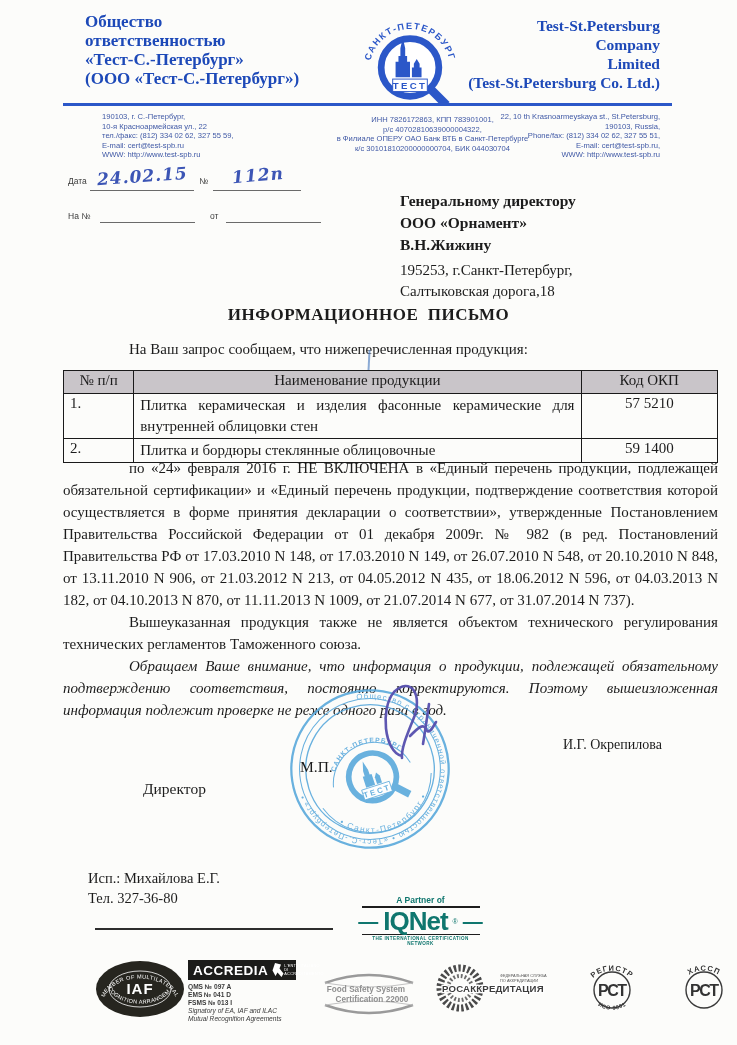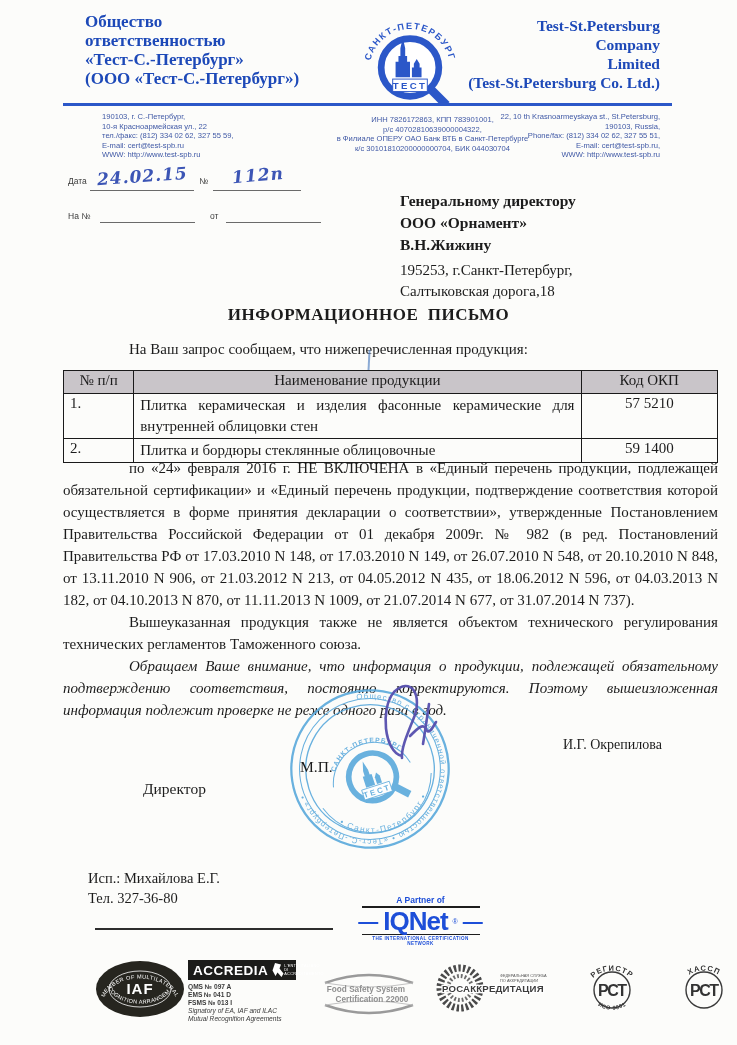--- a/index.html
+++ b/index.html
@@ -49,21 +49,21 @@
   .mp{left:300px;top:758px;font-size:15.5px;z-index:5;}
   .stamp-wrap{left:282px;top:686px;z-index:2;opacity:.9;}
   .sign-wrap{left:372px;top:678px;z-index:3;}
   .pen-mark{left:368px;top:350px;width:2px;height:22px;background:#4f7ec0;opacity:.65;transform:rotate(3deg);}
 
   
   .executor{left:88px;top:868px;font-size:14.5px;line-height:20px;}
   .footer-line{left:95px;top:928px;width:238px;height:2px;background:#2d2d2d;}
 
   
-  .iqnet{left:338px;top:895px;width:165px;text-align:center;font-family:"Liberation Sans",sans-serif;color:#1d4ed8;}
+  .iqnet{left:338px;top:895px;width:165px;text-align:center;font-family:"Liberation Sans",sans-serif;color:#0f766e;}
   .iq-partner{font-size:8.5px;font-weight:bold;}
   .iq-bar{width:118px;height:2px;background:#1d1d1d;margin:1px auto 0;}
   .iq-row{display:flex;align-items:center;justify-content:center;gap:5px;}
   .iq-dash{font-size:20px;font-weight:bold;line-height:18px;}
   .iq-name{font-size:26px;font-weight:bold;letter-spacing:-1px;line-height:26px;}
   .iq-reg{font-size:7px;vertical-align:top;}
   .iq-sub{font-size:4.6px;font-weight:bold;letter-spacing:.4px;border-top:1px solid #1d1d1d;
           width:118px;margin:0 auto;padding-top:1px;}
 
   

